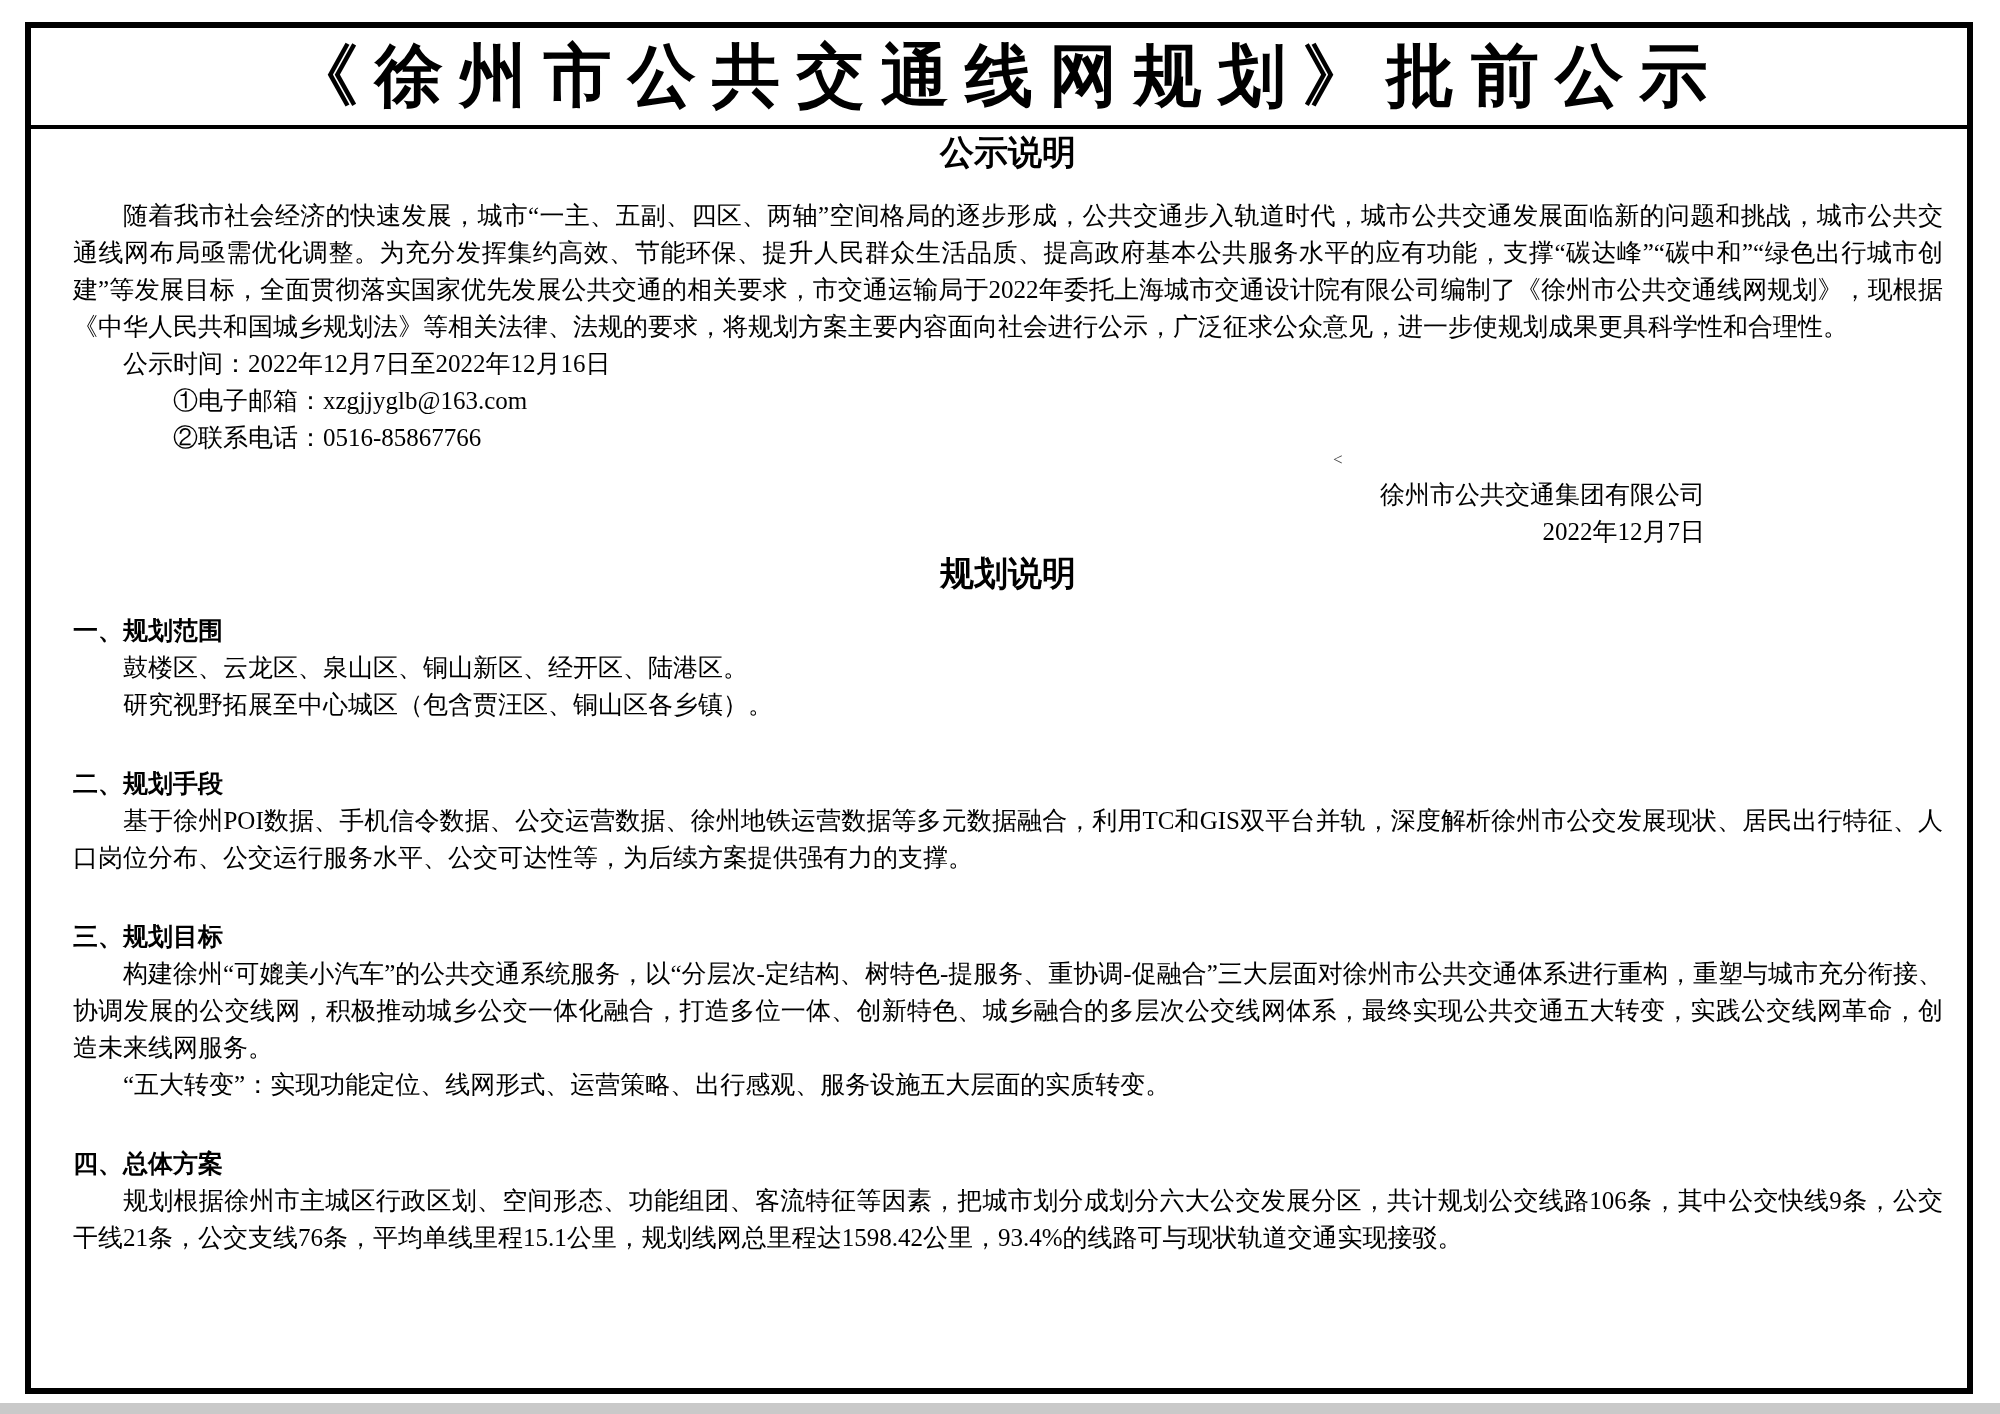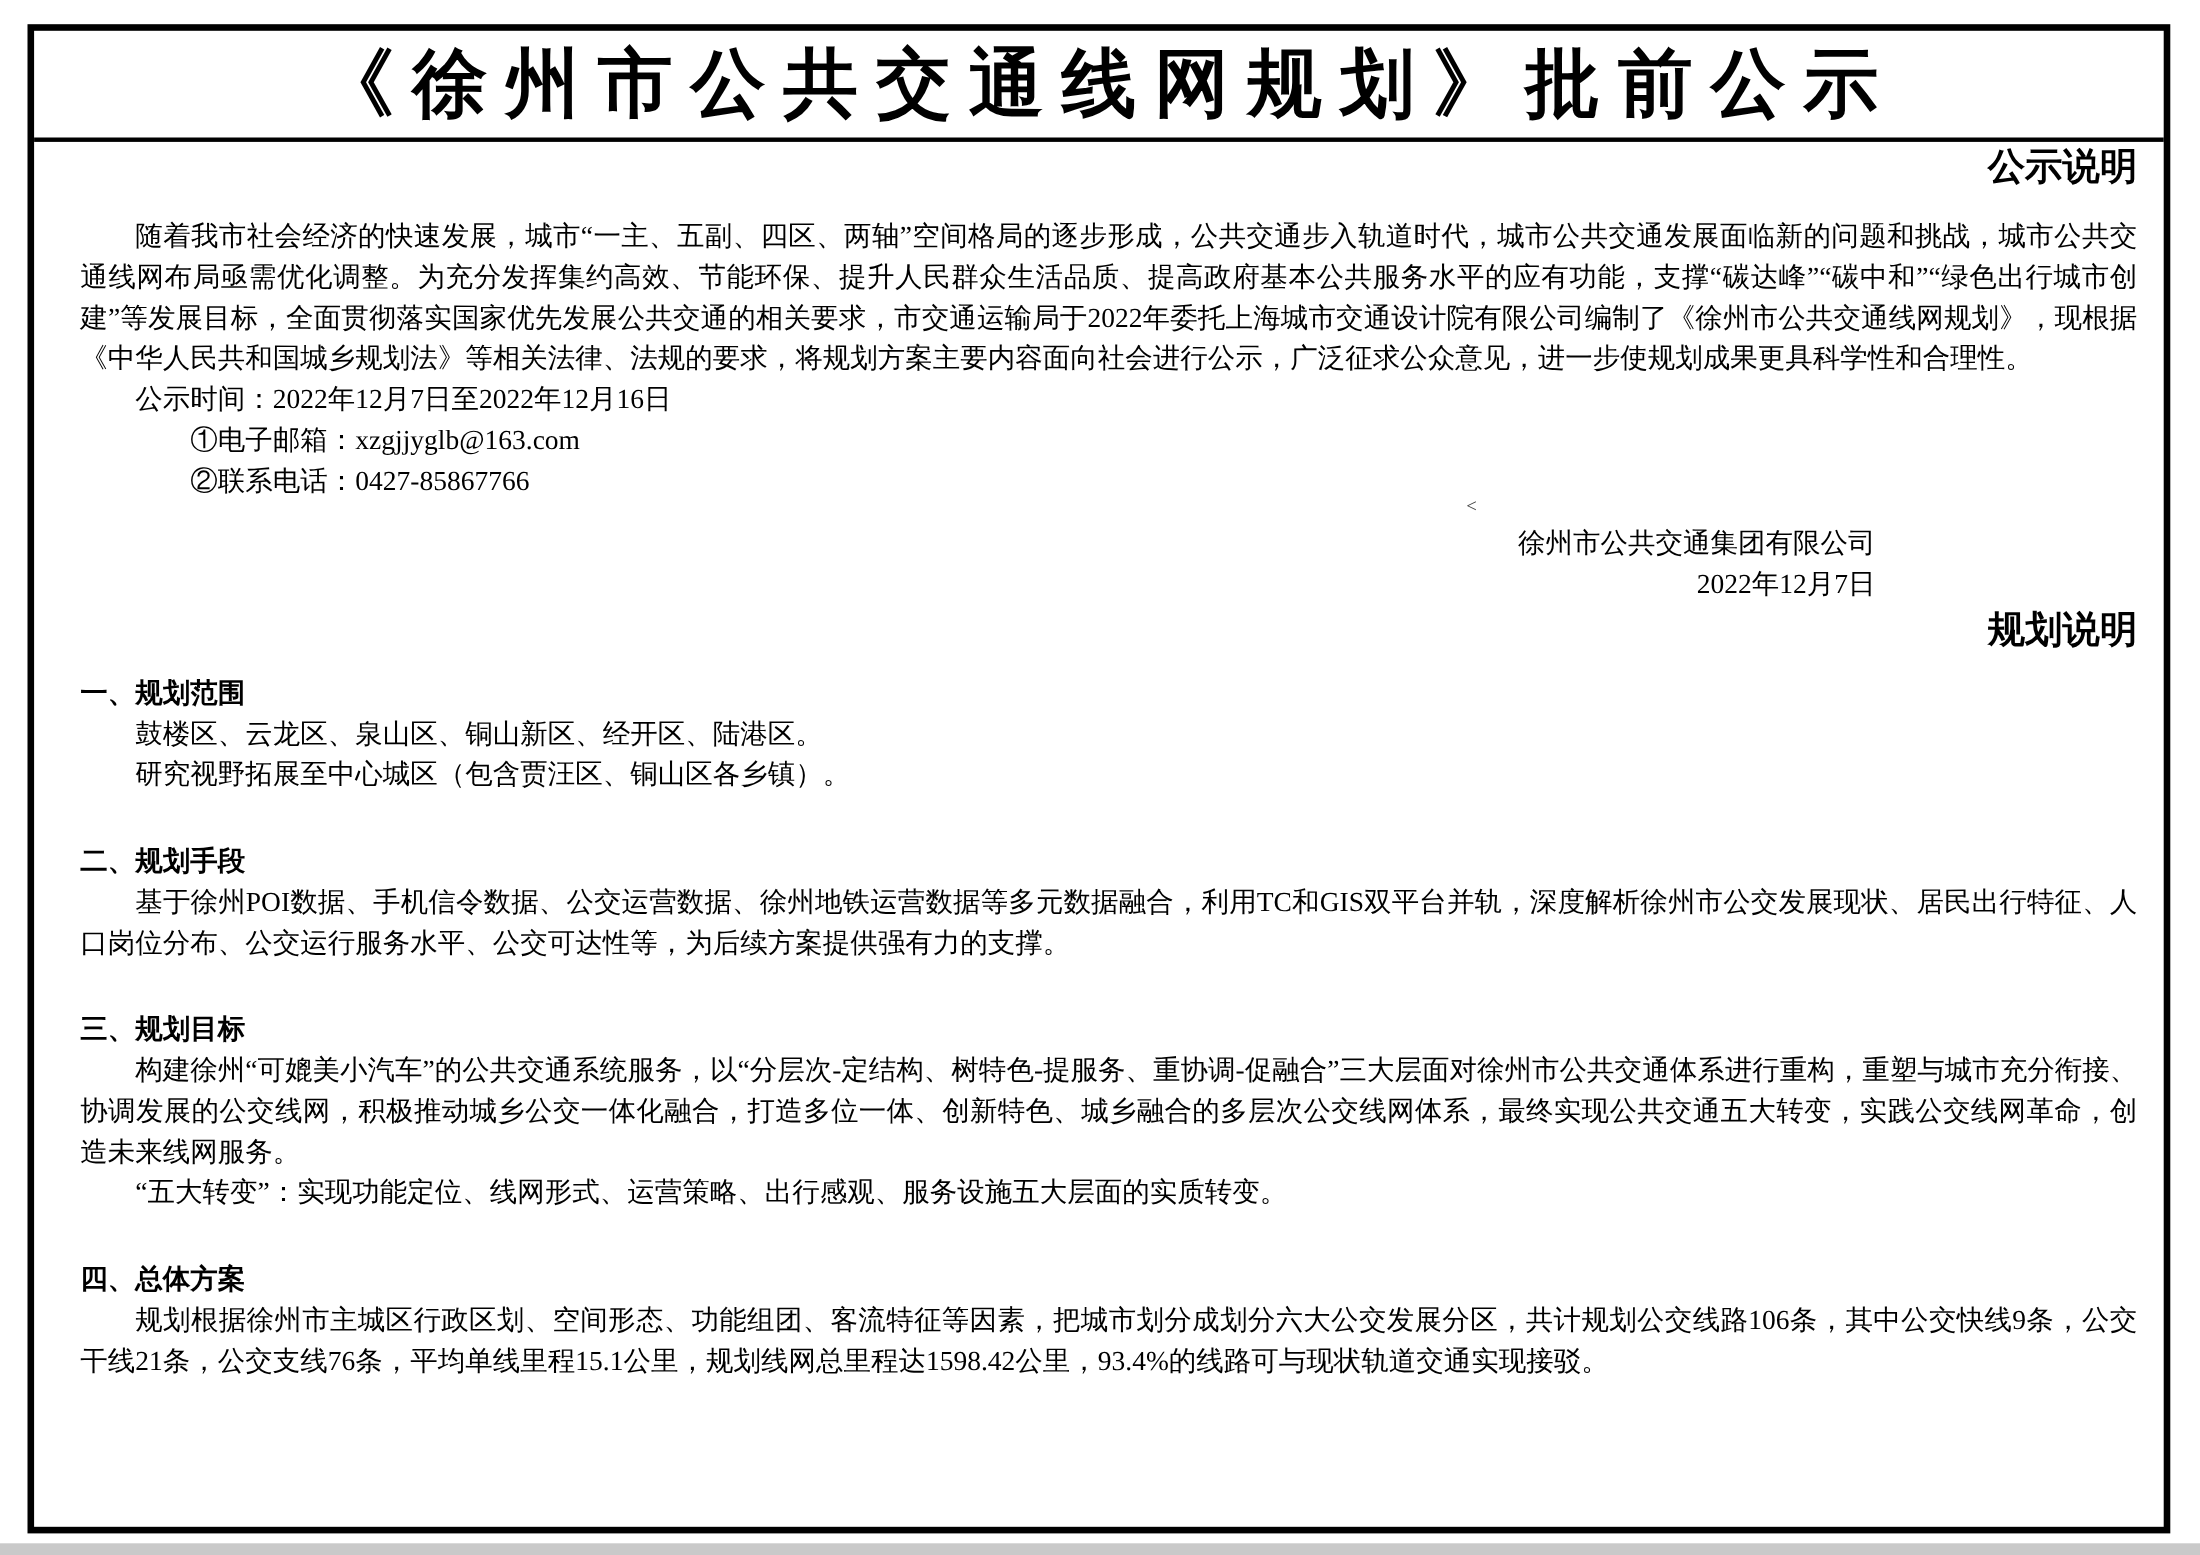--- a/index.html
+++ b/index.html
@@ -47,21 +47,21 @@
     font-size: 25px;
     line-height: 37px;
     text-align: justify;
   }
   h2.sec {
     font-family: "Liberation Sans", sans-serif;
     font-size: 34px;
     font-weight: 600;
     line-height: 46px;
     margin: 0;
-    text-align: right;
+    text-align: center;
   }
   .sec-notice { margin-top: 14px; }
   .sec-plan   { margin-top: 86px; }
   p { margin: 0; }
   .p-indent  { text-indent: 2em; }
   .p-indent4 { text-indent: 4em; }
   .lead { margin-top: 22px; }
   .signature {
     margin-top: 20px;
     text-align: right;
@@ -98,21 +98,21 @@
     <h1 class="doc-title">《徐州市公共交通线网规划》批前公示</h1>
   </div>
 
   <div class="content">
 
     <h2 class="sec sec-notice">公示说明</h2>
 
     <p class="p-indent lead">随着我市社会经济的快速发展，城市“一主、五副、四区、两轴”空间格局的逐步形成，公共交通步入轨道时代，城市公共交通发展面临新的问题和挑战，城市公共交通线网布局亟需优化调整。为充分发挥集约高效、节能环保、提升人民群众生活品质、提高政府基本公共服务水平的应有功能，支撑“碳达峰”“碳中和”“绿色出行城市创建”等发展目标，全面贯彻落实国家优先发展公共交通的相关要求，市交通运输局于2022年委托上海城市交通设计院有限公司编制了《徐州市公共交通线网规划》，现根据《中华人民共和国城乡规划法》等相关法律、法规的要求，将规划方案主要内容面向社会进行公示，广泛征求公众意见，进一步使规划成果更具科学性和合理性。</p>
     <p class="p-indent">公示时间：2022年12月7日至2022年12月16日</p>
     <p class="p-indent4">①电子邮箱：xzgjjyglb@163.com</p>
-    <p class="p-indent4">②联系电话：0427-85867766</p>
+    <p class="p-indent4">②联系电话：0516-85867766</p>
 
     <div class="signature">
       <p>徐州市公共交通集团有限公司</p>
       <p>2022年12月7日</p>
     </div>
 
     <h2 class="sec sec-plan">规划说明</h2>
 
     <div class="plan-item first">
       <p class="plan-item-title">一、规划范围</p>

